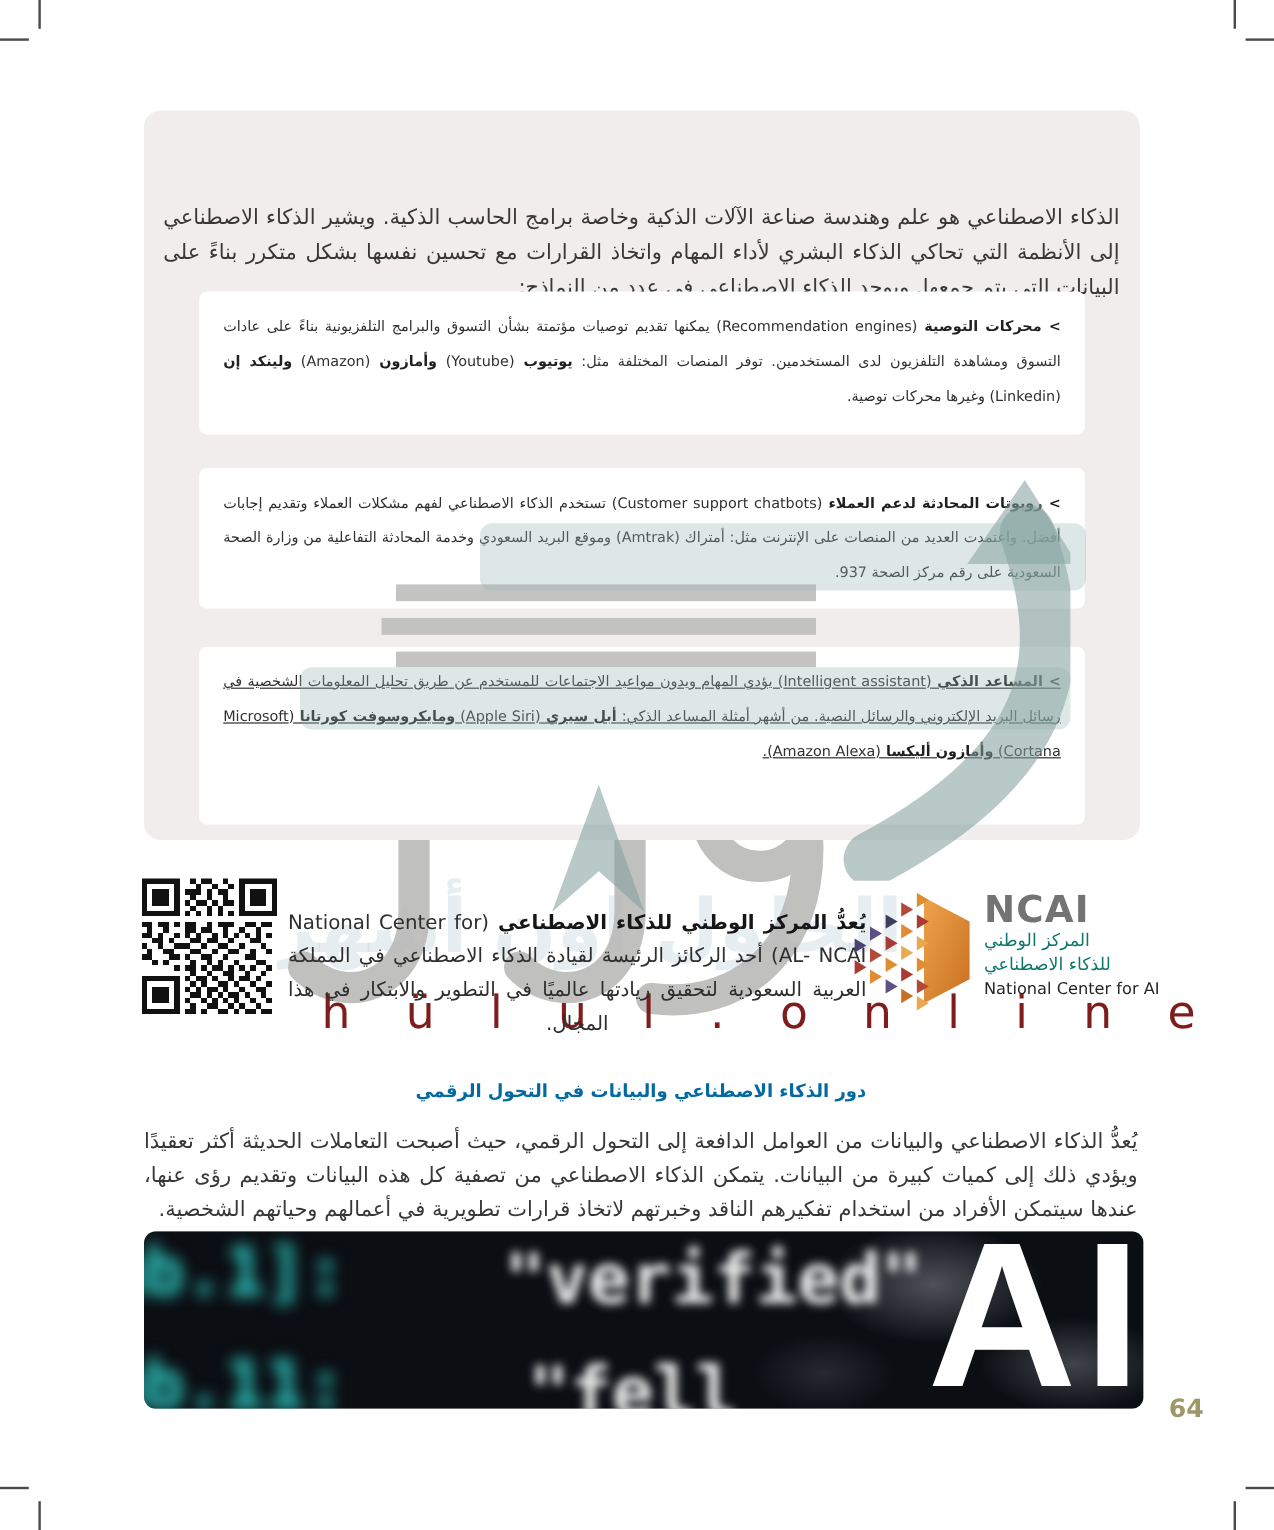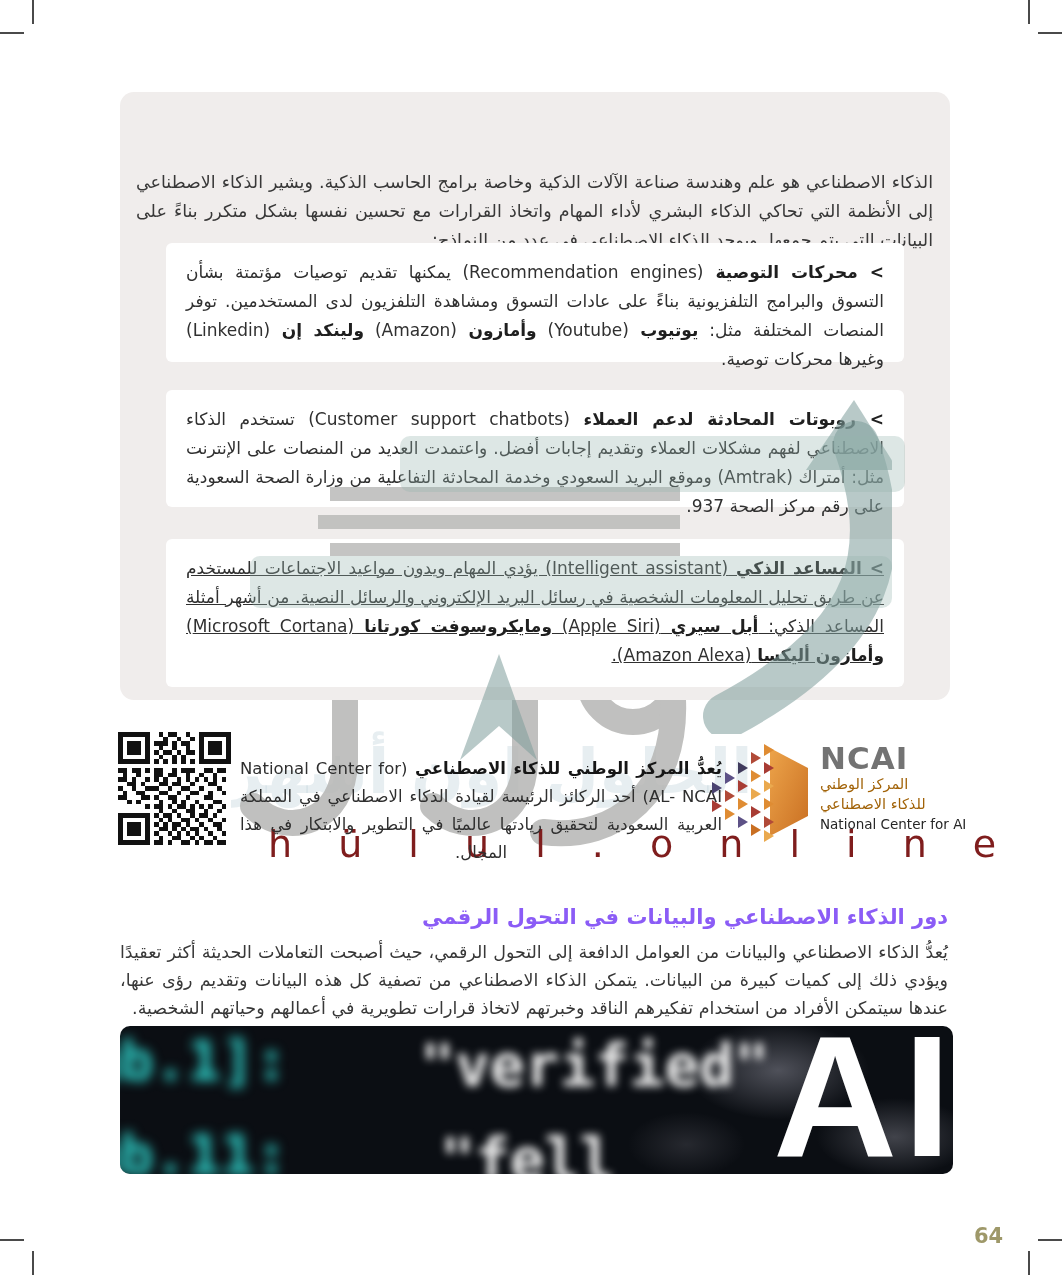--- a/index.html
+++ b/index.html
@@ -20,56 +20,56 @@
   .hl{position:absolute;background:rgba(148,180,175,0.32);border-radius:10px;}
   
   .panel{position:absolute;left:120px;top:92px;width:830px;height:608px;background:#f0edec;
         border-radius:14px;z-index:1;}
   .panel-title{position:absolute;left:15px;right:17px;top:22px;direction:rtl;text-align:right;
         font-size:22px;font-weight:700;color:#1b86c6;}
   .panel-intro{position:absolute;left:16px;right:17px;top:58px;direction:rtl;text-align:justify;
         font-size:17.5px;line-height:29px;color:#383838;}
   .whitebox{position:absolute;left:46px;width:738px;background:#ffffff;border-radius:6px;
         padding:15px 20px;box-sizing:border-box;direction:rtl;text-align:justify;
-        font-size:17px;line-height:29px;color:#303030;}
+        font-size:12px;line-height:29px;color:#303030;}
   .whitebox .bold{font-weight:700;color:#1f1f1f;}
   #box1{top:151px;height:119px;}
   #box2{top:298px;height:117px;}
   #box3{top:447px;height:148px;text-decoration:underline;}
   
   .qr{position:absolute;left:118px;top:732px;width:113px;height:113px;z-index:2;}
   .ncai-par{position:absolute;left:240px;top:738px;width:482px;direction:rtl;z-index:2;
         text-align:justify;text-align-last:center;font-size:16.5px;line-height:28px;color:#2e2e2e;}
   .ncai-par .bold{font-weight:700;color:#161616;margin-top:18px;}
   .ncai-logo{position:absolute;left:712px;top:740px;z-index:2;}
   .ncai-text{position:absolute;left:820px;top:742px;width:150px;z-index:2;text-align:left;}
   .ncai-acronym{font-size:31px;font-weight:800;color:#737373;letter-spacing:1px;line-height:32px;}
-  .ncai-ar{direction:rtl;text-align:left;font-size:14.5px;color:#a16207;line-height:20px;}
+  .ncai-ar{direction:rtl;text-align:left;font-size:14.5px;color:#0f766e;line-height:20px;}
   .ncai-en{font-size:13.5px;color:#262626;margin-top:2px;}
   
-  .sec2-title{position:absolute;left:120px;top:888px;width:828px;direction:rtl;text-align:right;
-        font-size:21px;font-weight:700;color:#8b5cf6;z-index:2;}
+  .sec2-title{position:absolute;left:120px;top:888px;width:828px;direction:rtl;text-align:center;
+        font-size:15px;font-weight:700;color:#0369a1;z-index:2;}
   .sec2-body{position:absolute;left:120px;top:920px;width:828px;direction:rtl;text-align:justify;
         font-size:17.5px;line-height:28px;color:#383838;z-index:2;}
   
   .ai-image{position:absolute;left:120px;top:1026px;width:833px;height:148px;border-radius:10px;
         overflow:hidden;z-index:2;
         background:
           radial-gradient(130px 70px at 79% 30%, rgba(190,190,205,0.38), transparent 70%),
           radial-gradient(120px 60px at 93% 75%, rgba(170,170,182,0.34), transparent 65%),
           radial-gradient(90px 50px at 68% 80%, rgba(120,120,130,0.25), transparent 65%),
           #0b0e13;}
   .code-teal{position:absolute;font-family:"DejaVu Sans Mono","Liberation Mono",monospace;
         font-weight:700;color:#2fd2cb;filter:blur(6px);white-space:nowrap;}
   .code-white{position:absolute;font-family:"DejaVu Sans Mono","Liberation Mono",monospace;
         font-weight:700;color:#efefef;filter:blur(4px);white-space:nowrap;}
   .ai-overlay{position:absolute;right:-4px;top:-16px;font-size:172px;line-height:172px;
         font-weight:800;color:#ffffff;letter-spacing:6px;font-family:"Liberation Sans","DejaVu Sans",sans-serif;}
   
-  .page-num{position:absolute;left:974px;top:1224px;font-size:21px;font-weight:700;color:#9e9869;z-index:2;}
+  .page-num{position:absolute;left:974px;top:1162px;font-size:21px;font-weight:700;color:#9e9869;z-index:2;}
 </style>
 </head>
 <body>
 
 <div class="page">
 
   <div class="crop" style="left:32px;top:0;width:2px;height:24px;"></div>
   <div class="crop" style="left:0;top:32px;width:24px;height:2px;"></div>
   <div class="crop" style="right:32px;top:0;width:2px;height:24px;"></div>
   <div class="crop" style="right:0;top:32px;width:24px;height:2px;"></div>

